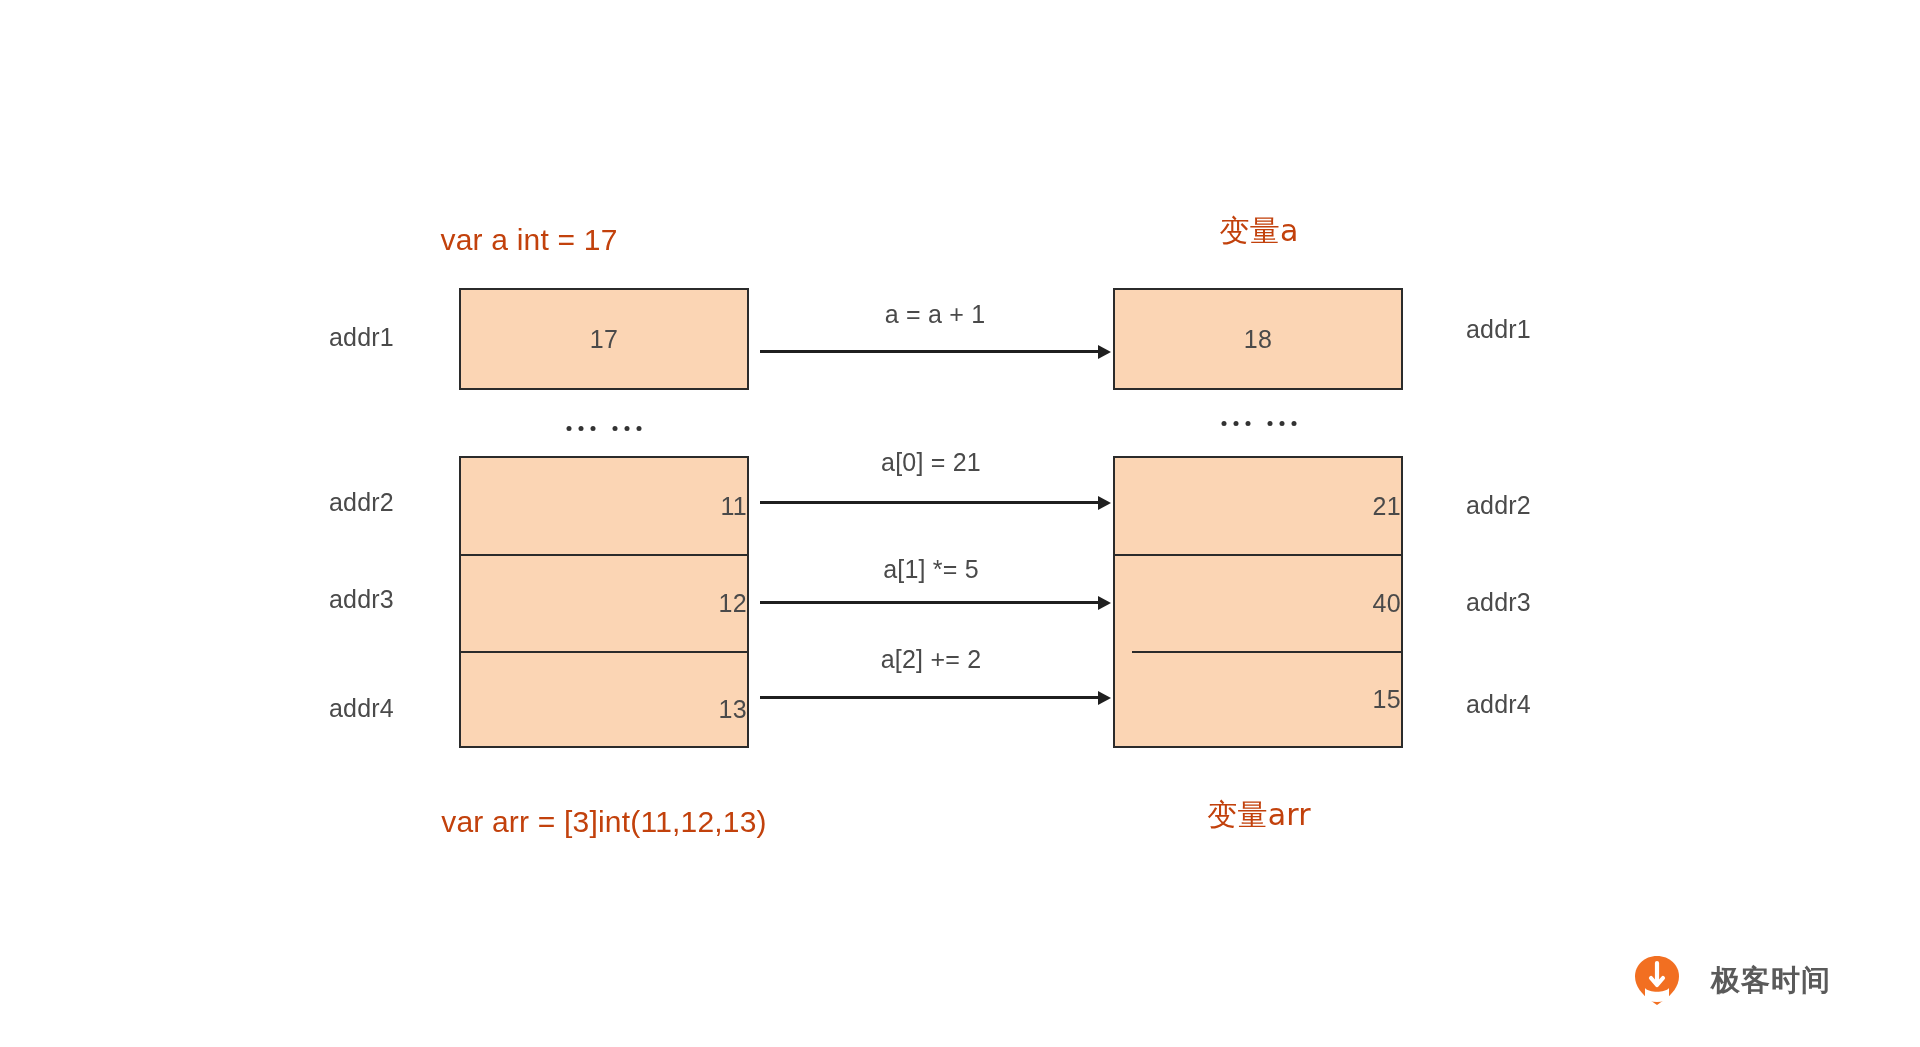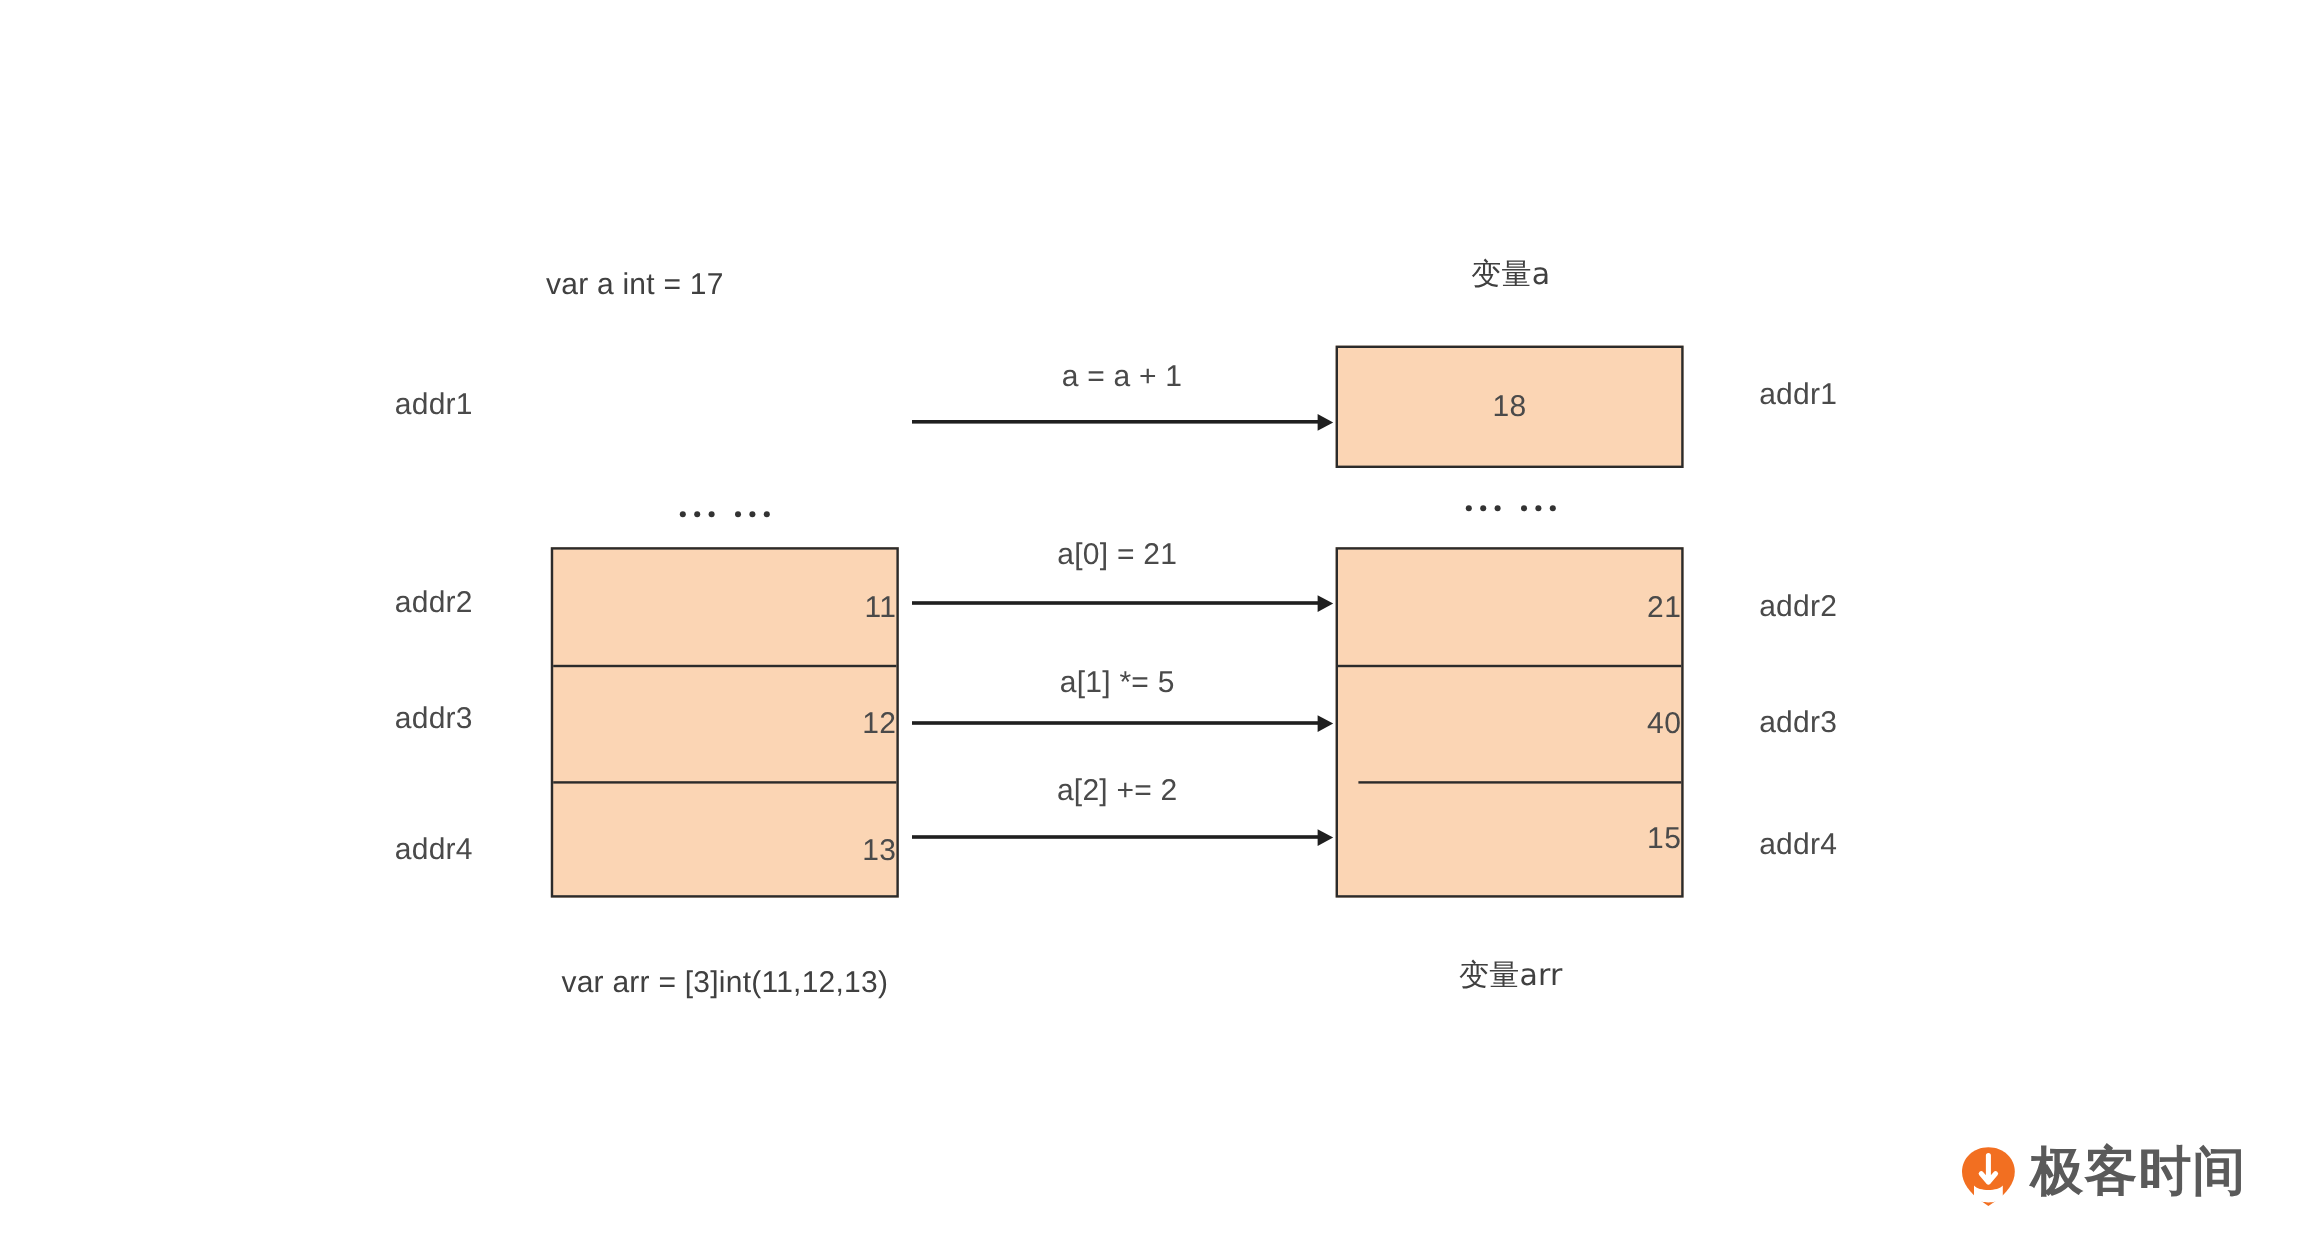--- a/index.html
+++ b/index.html
@@ -67,22 +67,22 @@
     color: #4a4a4a;
     letter-spacing: .2px;
     white-space: nowrap;
     line-height: 1;
   }
   .addr-label.right-col { text-align: left; }
 
   
   .caption {
     position: absolute;
-    font-size: 25px;
-    color: #404040;
+    font-size: 30px;
+    color: #c2410c;
     white-space: nowrap;
     line-height: 1;
     letter-spacing: .2px;
   }
   .caption.cjk {
     font-family: "DejaVu Sans", "Liberation Sans", sans-serif;
   }
 
   
   .arrow-group { position: absolute; }
@@ -133,39 +133,43 @@
     display: flex;
     align-items: center;
     gap: 12px;
   }
   .logo-mark {
     width: 46px;
     height: 50px;
     position: relative;
   }
   .logo-text {
-    font-family: Liberation Mono, monospace;
-    font-size: 44px;
+    font-family: Liberation Sans, sans-serif;
+    font-size: 29px;
     font-weight: bold;
     color: #5a5a5a;
     letter-spacing: 1px;
     line-height: 1;
+    margin-left: 19px;
   }
 </style>
 </head>
 <body>
 
 <div class="canvas">
 
   <div class="caption" style="left:529px; top:225px; transform:translateX(-50%);">var a int = 17</div>
 
   <div class="caption cjk" style="left:1259px; top:216px; transform:translateX(-50%);">变量a</div>
 
   <div class="addr-label" style="left:329px; top:325px;">addr1</div>
 
+  <div class="mem-box" style="left:459px; top:288px; width:290px; height:102px;">
+    <div class="scalar-value">17</div>
+  </div>
 
   <div class="arrow-group">
     <div class="arrow-label" style="left:935px; top:302px;">a = a + 1</div>
     <div class="arrow-line" style="left:760px; top:350px; width:340px;"></div>
     <div class="arrow-head" style="left:1098px; top:344.5px;"></div>
   </div>
 
   <div class="mem-box" style="left:1113px; top:288px; width:290px; height:102px;">
     <div class="scalar-value">18</div>
   </div>

